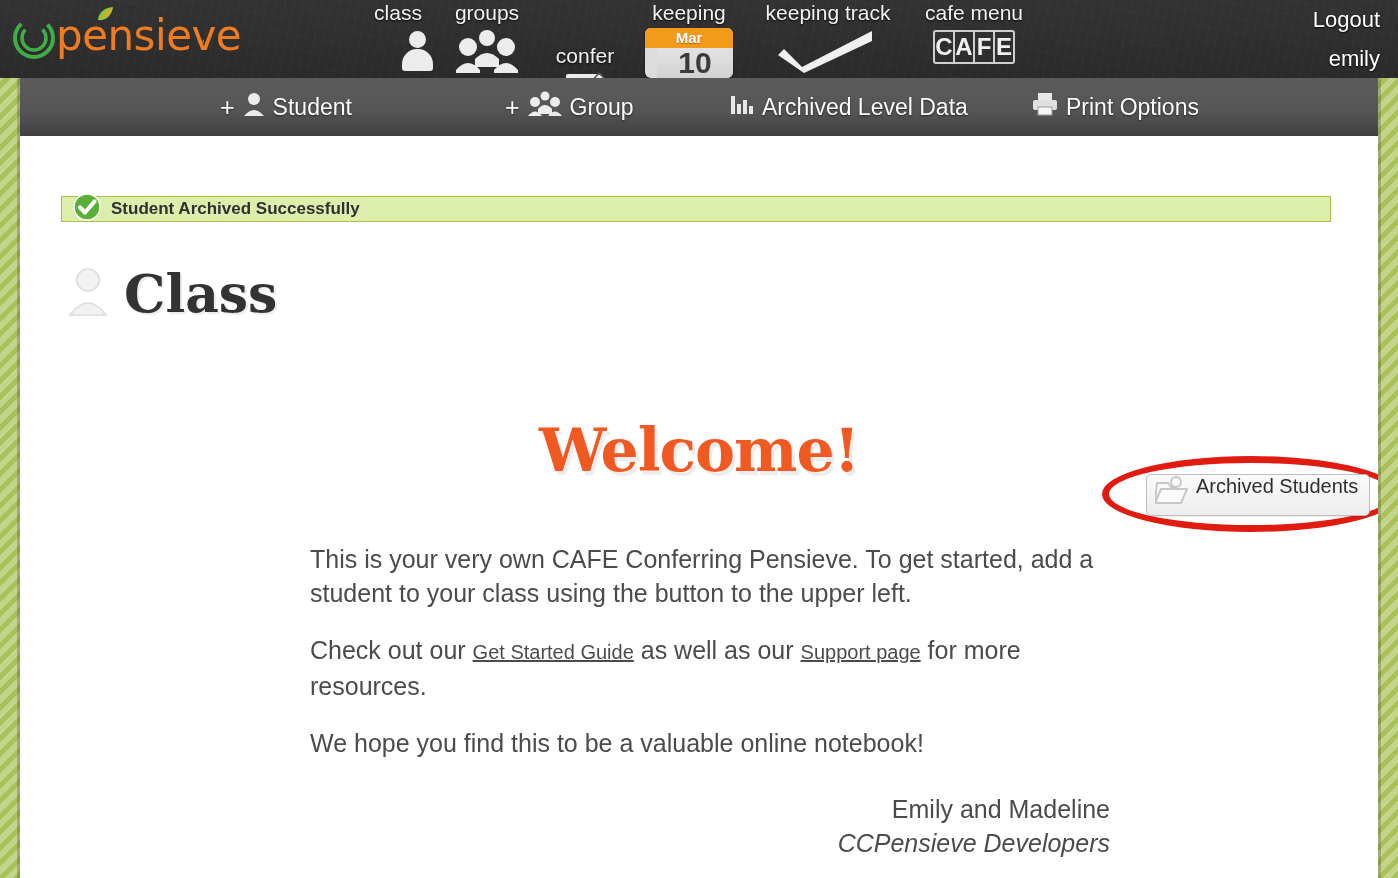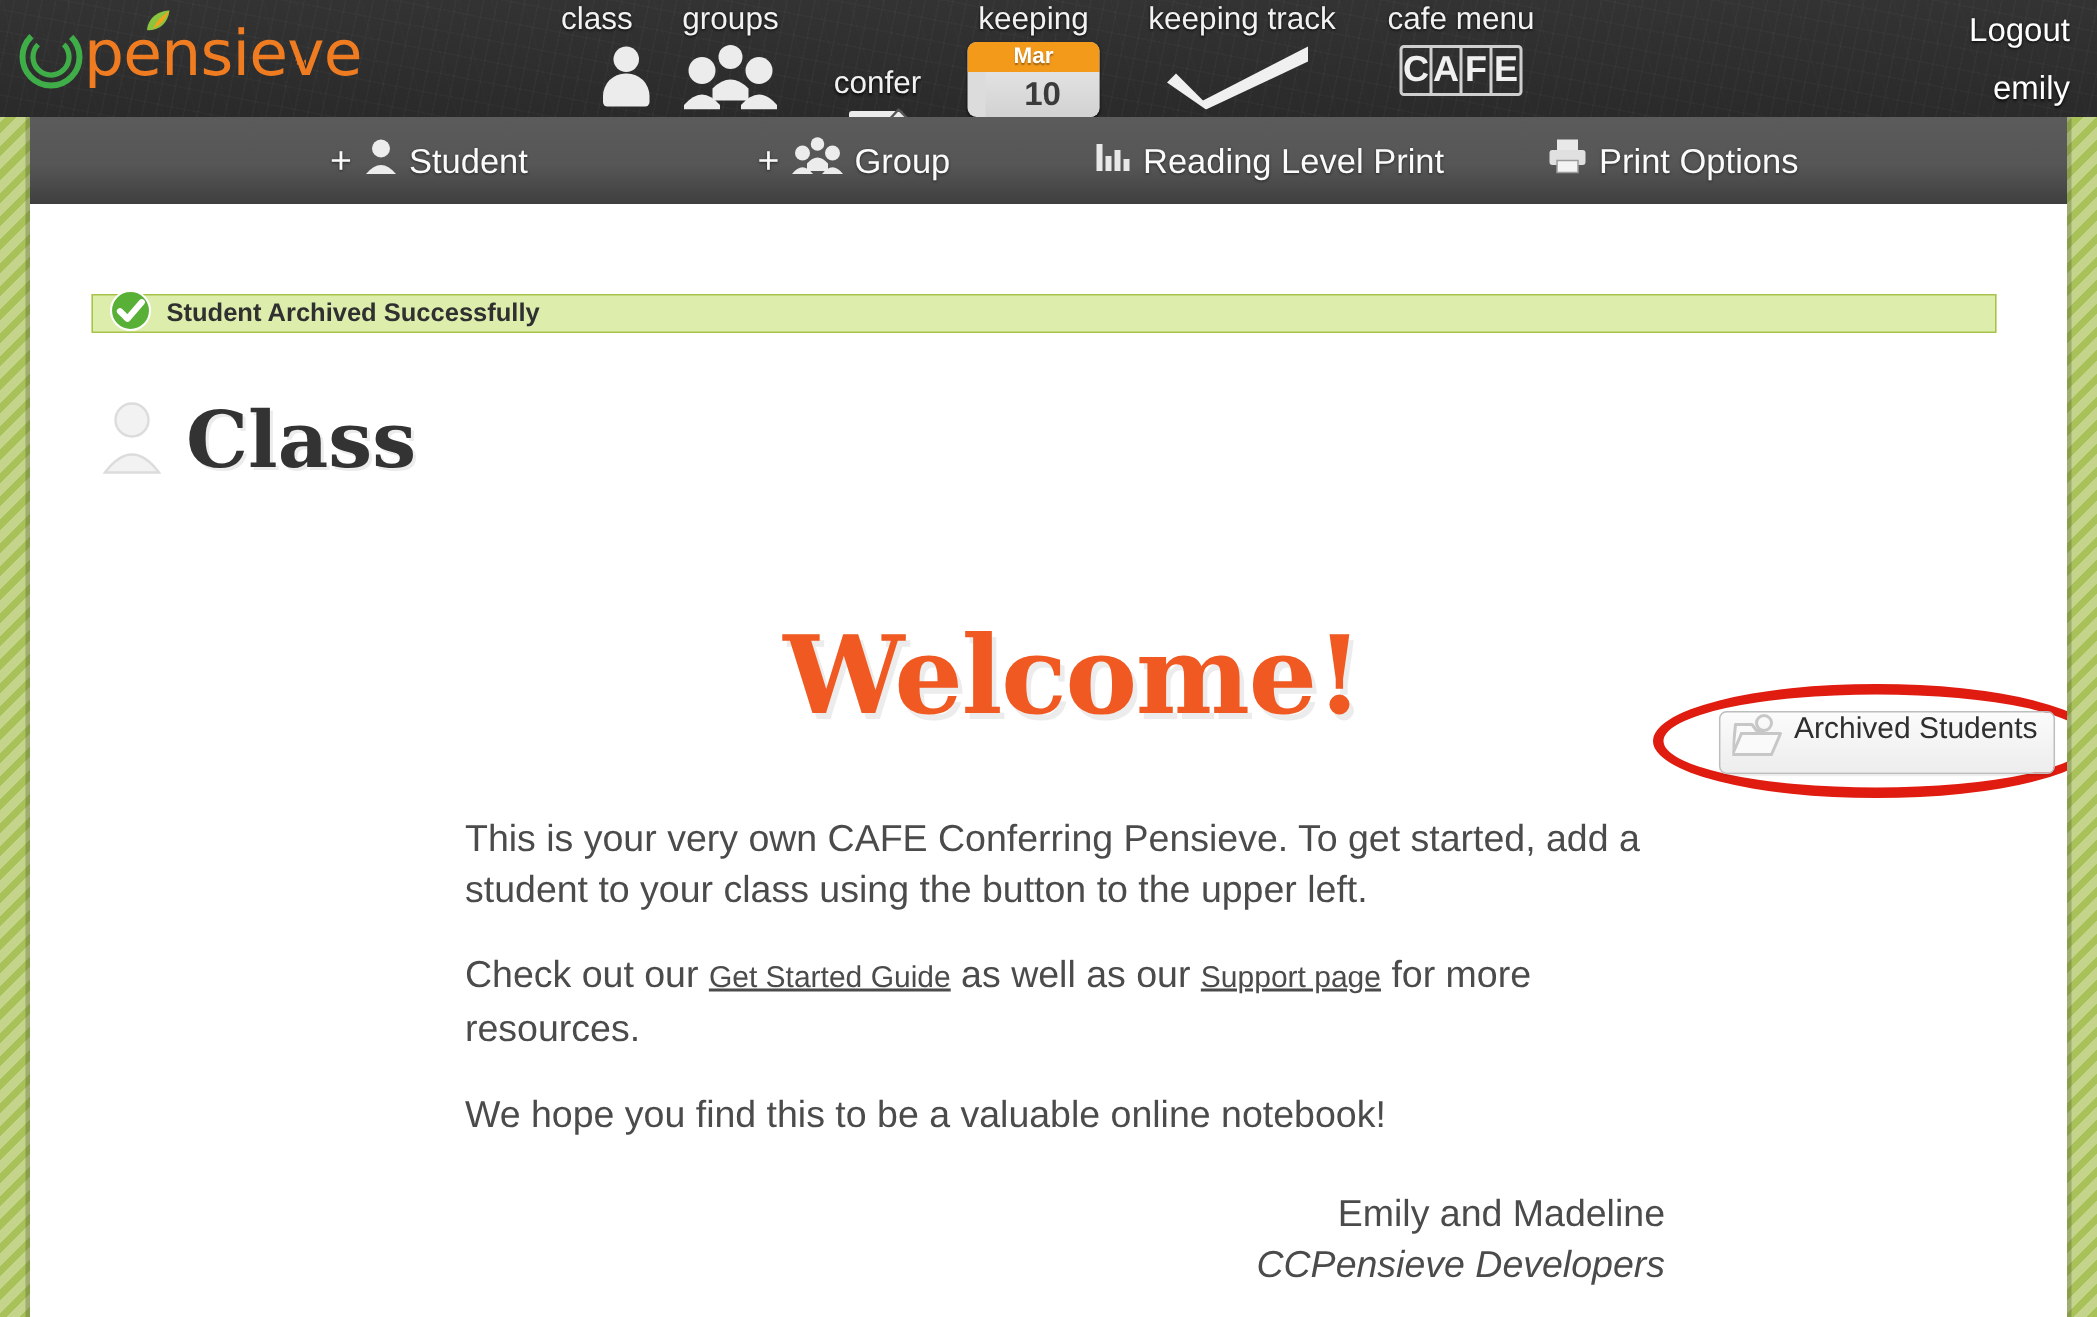--- a/index.html
+++ b/index.html
@@ -117,21 +117,21 @@
     background: #f49a1b;
     color: #fff;
     font-size: 15px;
     font-weight: bold;
     line-height: 20px;
     height: 20px;
     text-shadow: 0 1px 1px rgba(0,0,0,.35);
   }
   .calbox .calday {
     color: #3b3b3b;
-    font-size: 22px;
+    font-size: 30px;
     font-weight: bold;
     line-height: 30px;
     height: 30px;
     background: linear-gradient(#e2e2e2,#d2d2d2);
     margin-left: 12px;
   }
 
   
   .cafebox {
     display: flex;
@@ -263,25 +263,25 @@
     border-radius: 5px;
     font-size: 20px;
     color: #2f2f2f;
     cursor: pointer;
     box-shadow: 0 1px 1px rgba(0,0,0,.08);
   }
 
   
   #welcome {
     position: absolute;
-    left: 16px; top: 264px;
+    left: 0; top: 264px;
     width: 1358px;
     text-align: center;
     font-family: "DejaVu Serif", serif;
-    font-size: 72px;
+    font-size: 60px;
     font-weight: bold;
     color: #f05a22;
     text-shadow: 3px 4px 0 #ececec;
     line-height: 100px;
     letter-spacing: -1px;
   }
 
   
   #copy {
     position: absolute;
@@ -433,21 +433,21 @@
 
     <div class="subitem" style="left:710px;">
       <span>
         <svg width="24" height="22" viewBox="0 0 24 22">
           <rect x="1" y="3" width="4" height="18" fill="#e8e8e8"></rect>
           <rect x="7" y="11" width="4" height="10" fill="#e8e8e8"></rect>
           <rect x="13" y="7" width="4" height="14" fill="#e8e8e8"></rect>
           <rect x="19" y="13" width="4" height="8" fill="#e8e8e8"></rect>
         </svg>
       </span>
-      <span>Reading Level Print</span>
+      <span>Archived Level Data</span>
     </div>
 
     <div class="subitem" style="left:1012px;">
       <span>
         <svg width="26" height="24" viewBox="0 0 26 24">
           <rect x="6" y="1" width="14" height="7" fill="#e8e8e8"></rect>
           <rect x="1" y="8" width="24" height="10" rx="2" fill="#e0e0e0"></rect>
           <rect x="6" y="15" width="14" height="8" fill="#f4f4f4" stroke="#9b9b9b" stroke-width="1"></rect>
         </svg>
       </span>

